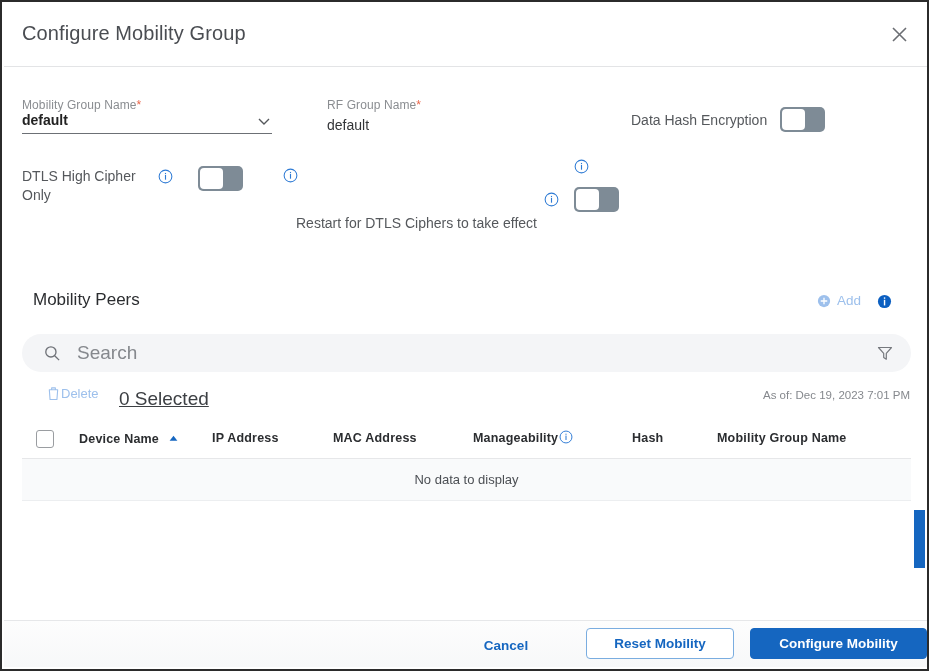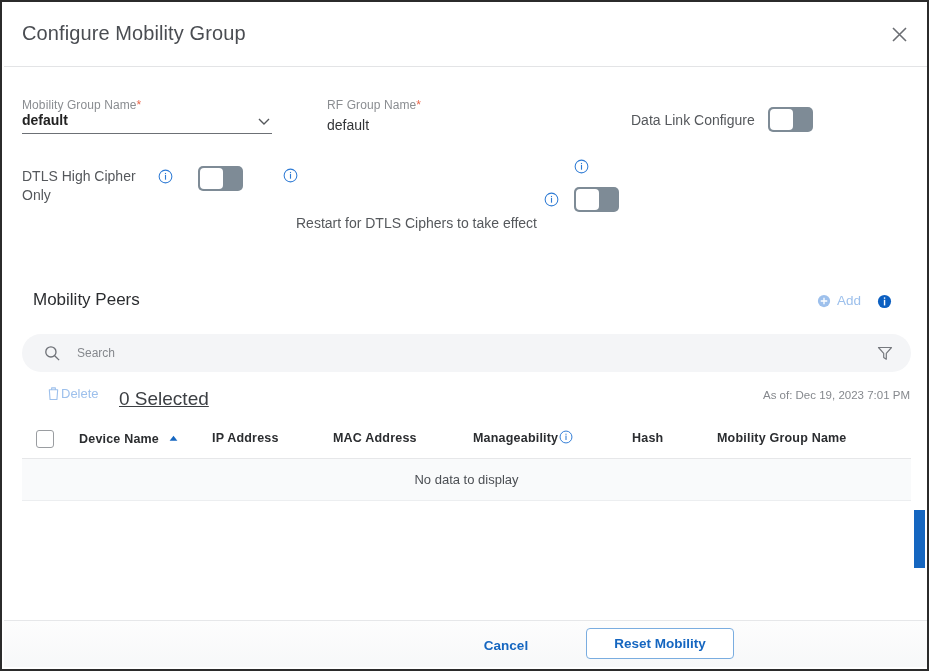--- a/index.html
+++ b/index.html
@@ -65,21 +65,21 @@
   .add-label{font-size:13.5px;color:#9dc0ec;}
   .add-plus{width:14px;height:14px;}
   .peers-info{position:absolute;right:37px;top:4px;}
 
   
   .search-row{position:absolute;left:20px;top:332px;width:889px;height:38px;
               background:#f4f5f7;border-radius:19px;display:flex;align-items:center;
               box-sizing:border-box;}
   .search-ico{margin-left:22px;width:17px;height:17px;}
   .search-input{border:none;background:transparent;outline:none;margin-left:14px;
-                font-family:"Liberation Sans",sans-serif;font-size:12px;color:#5b5e63;
+                font-family:"Liberation Sans",sans-serif;font-size:19px;color:#5b5e63;
                 width:640px;}
   .search-input::placeholder{color:#85888d;opacity:1;}
   .filter-btn{position:absolute;right:16px;top:9px;width:20px;height:20px;cursor:pointer;}
 
   
   .delete-bar{position:absolute;left:20px;top:382px;width:889px;height:28px;}
   .del-btn{position:absolute;left:25px;top:2px;display:flex;align-items:center;gap:1px;cursor:pointer;}
   .del-label{font-size:13px;color:#9dc0ec;}
   .trash-ico{width:13px;height:15px;}
   .selected-count{position:absolute;left:97px;top:4px;font-size:19px;color:#3c3f43;text-decoration:underline;}
@@ -166,21 +166,21 @@
 
     <span class="info-ico rfg-info">
       <svg width="15" height="15" viewBox="0 0 16 16">
           <circle cx="8" cy="8" r="6.8" fill="none" stroke="#2d7ad4" stroke-width="1.1"></circle>
           <rect x="7.4" y="4.2" width="1.2" height="1.3" fill="#2d7ad4"></rect>
           <rect x="7.4" y="6.4" width="1.2" height="5" fill="#2d7ad4"></rect>
         </svg>
     </span>
 
     <div class="dle">
-      <span class="dle-label">Data Link Configure</span>
+      <span class="dle-label">Data Hash Encryption</span>
       <span class="toggle">
           <span class="knob"></span>
         </span>
     </div>
 
     <div class="dtls">
       <span class="dtls-label">DTLS High Cipher Only</span>
       <span class="info-ico">
         <svg width="15" height="15" viewBox="0 0 16 16">
             <circle cx="8" cy="8" r="6.8" fill="none" stroke="#2d7ad4" stroke-width="1.1"></circle>
@@ -288,15 +288,16 @@
     </div>
   </div>
 
   <div class="scroll-track"></div>
   <div class="scroll-thumb"></div>
   <div class="scroll-thumb2"></div>
 
   <div class="footer">
     <button class="btn btn-cancel">Cancel</button>
     <button class="btn btn-reset">Reset Mobility</button>
+    <button class="btn btn-configure">Configure Mobility</button>
   </div>
 
 </div>
 
 </body></html>

